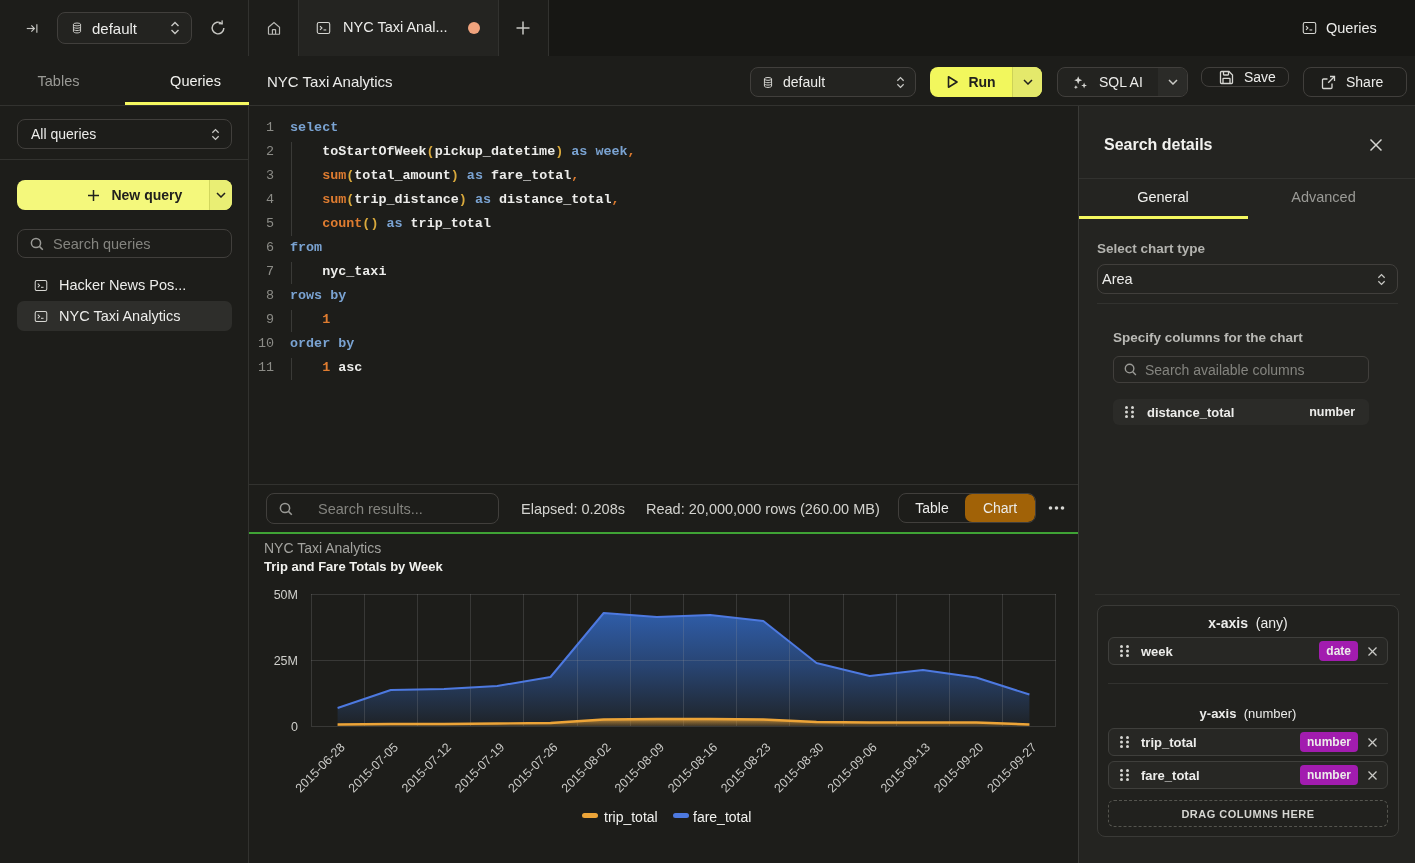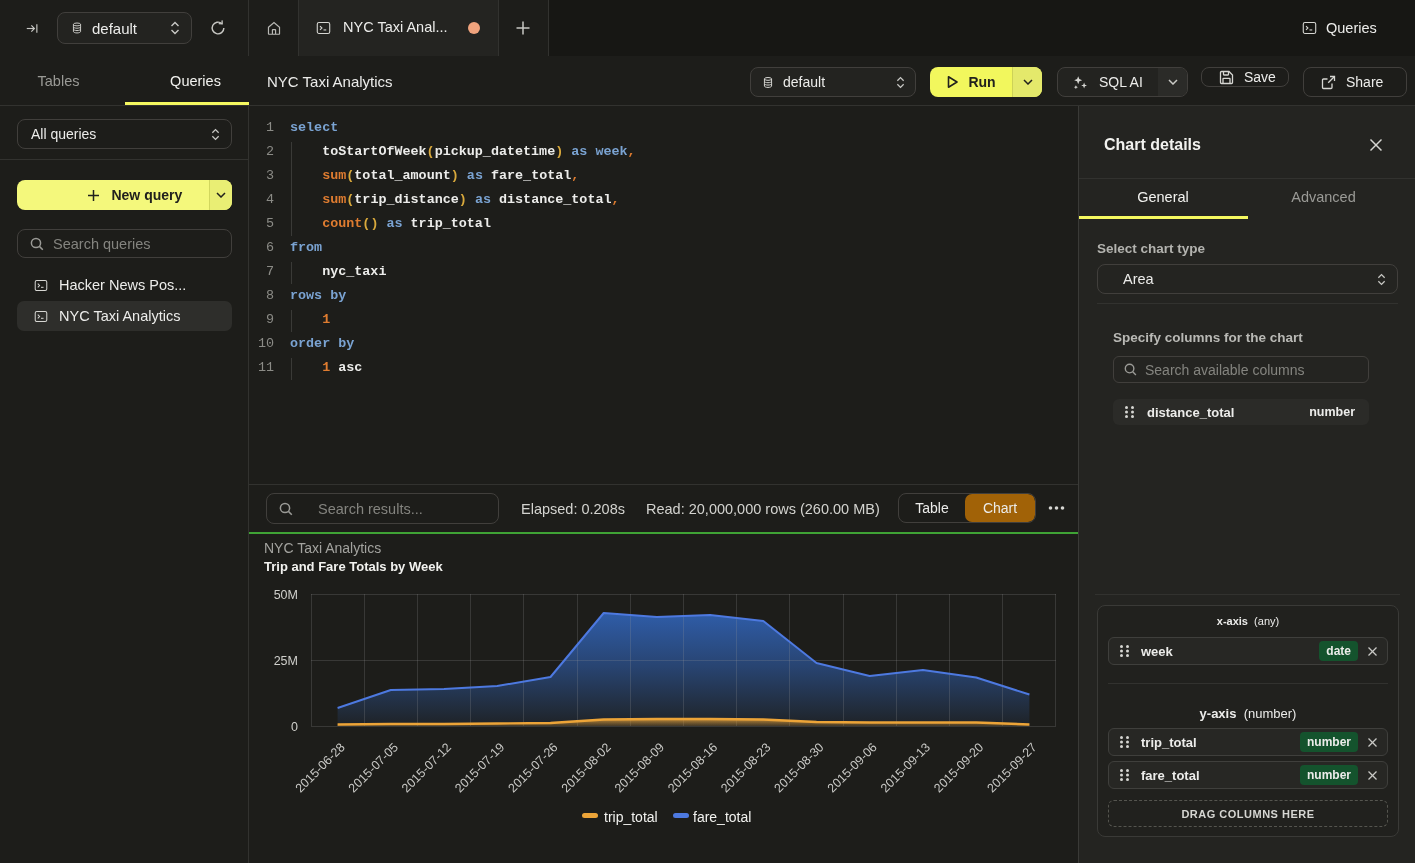--- a/index.html
+++ b/index.html
@@ -308,35 +308,35 @@
   <text x="355" y="288" font-size="14" fill="#f2f2ef">trip_total</text>
   <rect x="424" y="279" width="16" height="5" rx="2.5" fill="#4d79e0"></rect>
   <text x="444" y="288" font-size="14" fill="#f2f2ef">fare_total</text>
 </svg>
 </div>
 
 <div id="panel" class="abs" style="left:1078px;top:106px;width:337px;height:757px;background:#242421;border-left:1px solid #3a3a37;">
   <style>
     .dots6 { display:inline-block; width:11px; height:14px; flex:0 0 11px; }
     .prow { position:absolute; display:flex; align-items:center; background:#2b2b28; border-radius:6px; }
-    .chip { background:#14532d; border-radius:4px; font-size:12px; font-weight:bold; color:#ececea; padding:3px 7px; }
+    .chip { background:#a21caf; border-radius:4px; font-size:12px; font-weight:bold; color:#ececea; padding:3px 7px; }
   </style>
-  <div style="position:absolute;left:25px;top:30px;font-size:16px;font-weight:bold;color:#f2f2ef;">Chart details</div>
+  <div style="position:absolute;left:25px;top:30px;font-size:16px;font-weight:bold;color:#f2f2ef;">Search details</div>
   <svg style="position:absolute;left:290px;top:32px;" width="14" height="14" viewBox="0 0 14 14" stroke="#d6d6d2" stroke-width="1.5">
       <line x1="1.5" y1="1.5" x2="12.5" y2="12.5"></line>
       <line x1="12.5" y1="1.5" x2="1.5" y2="12.5"></line>
     </svg>
   <div style="position:absolute;left:0;top:72px;width:337px;height:1px;background:#32322f;"></div>
   <div style="position:absolute;left:0;top:72px;width:168px;height:38px;display:flex;align-items:center;justify-content:center;font-size:14.5px;color:#f2f2ef;">General</div>
   <div style="position:absolute;left:160px;top:72px;width:169px;height:38px;display:flex;align-items:center;justify-content:center;font-size:14.5px;color:#9a9a96;">Advanced</div>
   <div style="position:absolute;left:0;top:110px;width:169px;height:3px;background:#f5f860;"></div>
 
   <div style="position:absolute;left:18px;top:135px;font-size:13.5px;font-weight:bold;color:#b3b3af;">Select chart type</div>
   <div class="sel" style="position:absolute;left:18px;top:158px;width:301px;height:30px;">
-    <span style="margin-left:25px;font-size:14.5px;color:#ececea;">Area</span>
+    <span style="margin-left:4px;font-size:14.5px;color:#ececea;">Area</span>
     <svg style="margin-left:auto;margin-right:11px" width="9" height="13" viewBox="0 0 10 14" fill="none" stroke="#c9c9c5" stroke-width="1.4">
       <path d="M1.5 5 L5 1.5 L8.5 5"></path>
         <path d="M1.5 9 L5 12.5 L8.5 9"></path>
     </svg>
   </div>
   <div style="position:absolute;left:18px;top:197px;width:301px;height:1px;background:#32322f;"></div>
 
   <div style="position:absolute;left:34px;top:224px;font-size:13.5px;font-weight:bold;color:#b9b9b5;">Specify columns for the chart</div>
   <div class="sel" style="position:absolute;left:34px;top:250px;width:256px;height:27px;border-radius:6px;">
     <svg style="margin-left:10px" width="13" height="13" viewBox="0 0 14 14" fill="none" stroke="#9a9a96" stroke-width="1.5">
@@ -354,21 +354,21 @@
         <circle cx="2.5" cy="11.5" r="1.5"></circle>
         <circle cx="8.5" cy="11.5" r="1.5"></circle>
       </svg>
     <span style="margin-left:12px;font-size:13px;font-weight:bold;color:#ececea;">distance_total</span>
     <span style="margin-left:auto;margin-right:14px;font-size:12.5px;font-weight:bold;color:#ececea;">number</span>
   </div>
 
   <div style="position:absolute;left:16px;top:488px;width:305px;height:1px;background:#32322f;"></div>
 
   <div style="position:absolute;left:18px;top:499px;width:302px;height:232px;background:#21211e;border:1px solid #3a3a37;border-radius:8px;">
-    <div style="position:absolute;left:0;top:9px;width:100%;text-align:center;font-size:11px;color:#ececea;"><b>x-axis</b> &nbsp;(any)</div>
+    <div style="position:absolute;left:0;top:9px;width:100%;text-align:center;font-size:14px;color:#ececea;"><b>x-axis</b> &nbsp;(any)</div>
     <div class="prow" style="left:10px;top:31px;width:280px;height:28px;background:#272724;border:1px solid #3f3f3c;">
       <svg class="dots6" style="margin-left:10px" viewBox="0 0 11 14" fill="#d6d6d2">
           <circle cx="2.5" cy="2.5" r="1.5"></circle>
           <circle cx="8.5" cy="2.5" r="1.5"></circle>
           <circle cx="2.5" cy="7" r="1.5"></circle>
           <circle cx="8.5" cy="7" r="1.5"></circle>
           <circle cx="2.5" cy="11.5" r="1.5"></circle>
           <circle cx="8.5" cy="11.5" r="1.5"></circle>
         </svg>
       <span style="margin-left:11px;font-size:13px;font-weight:bold;color:#ececea;">week</span>

